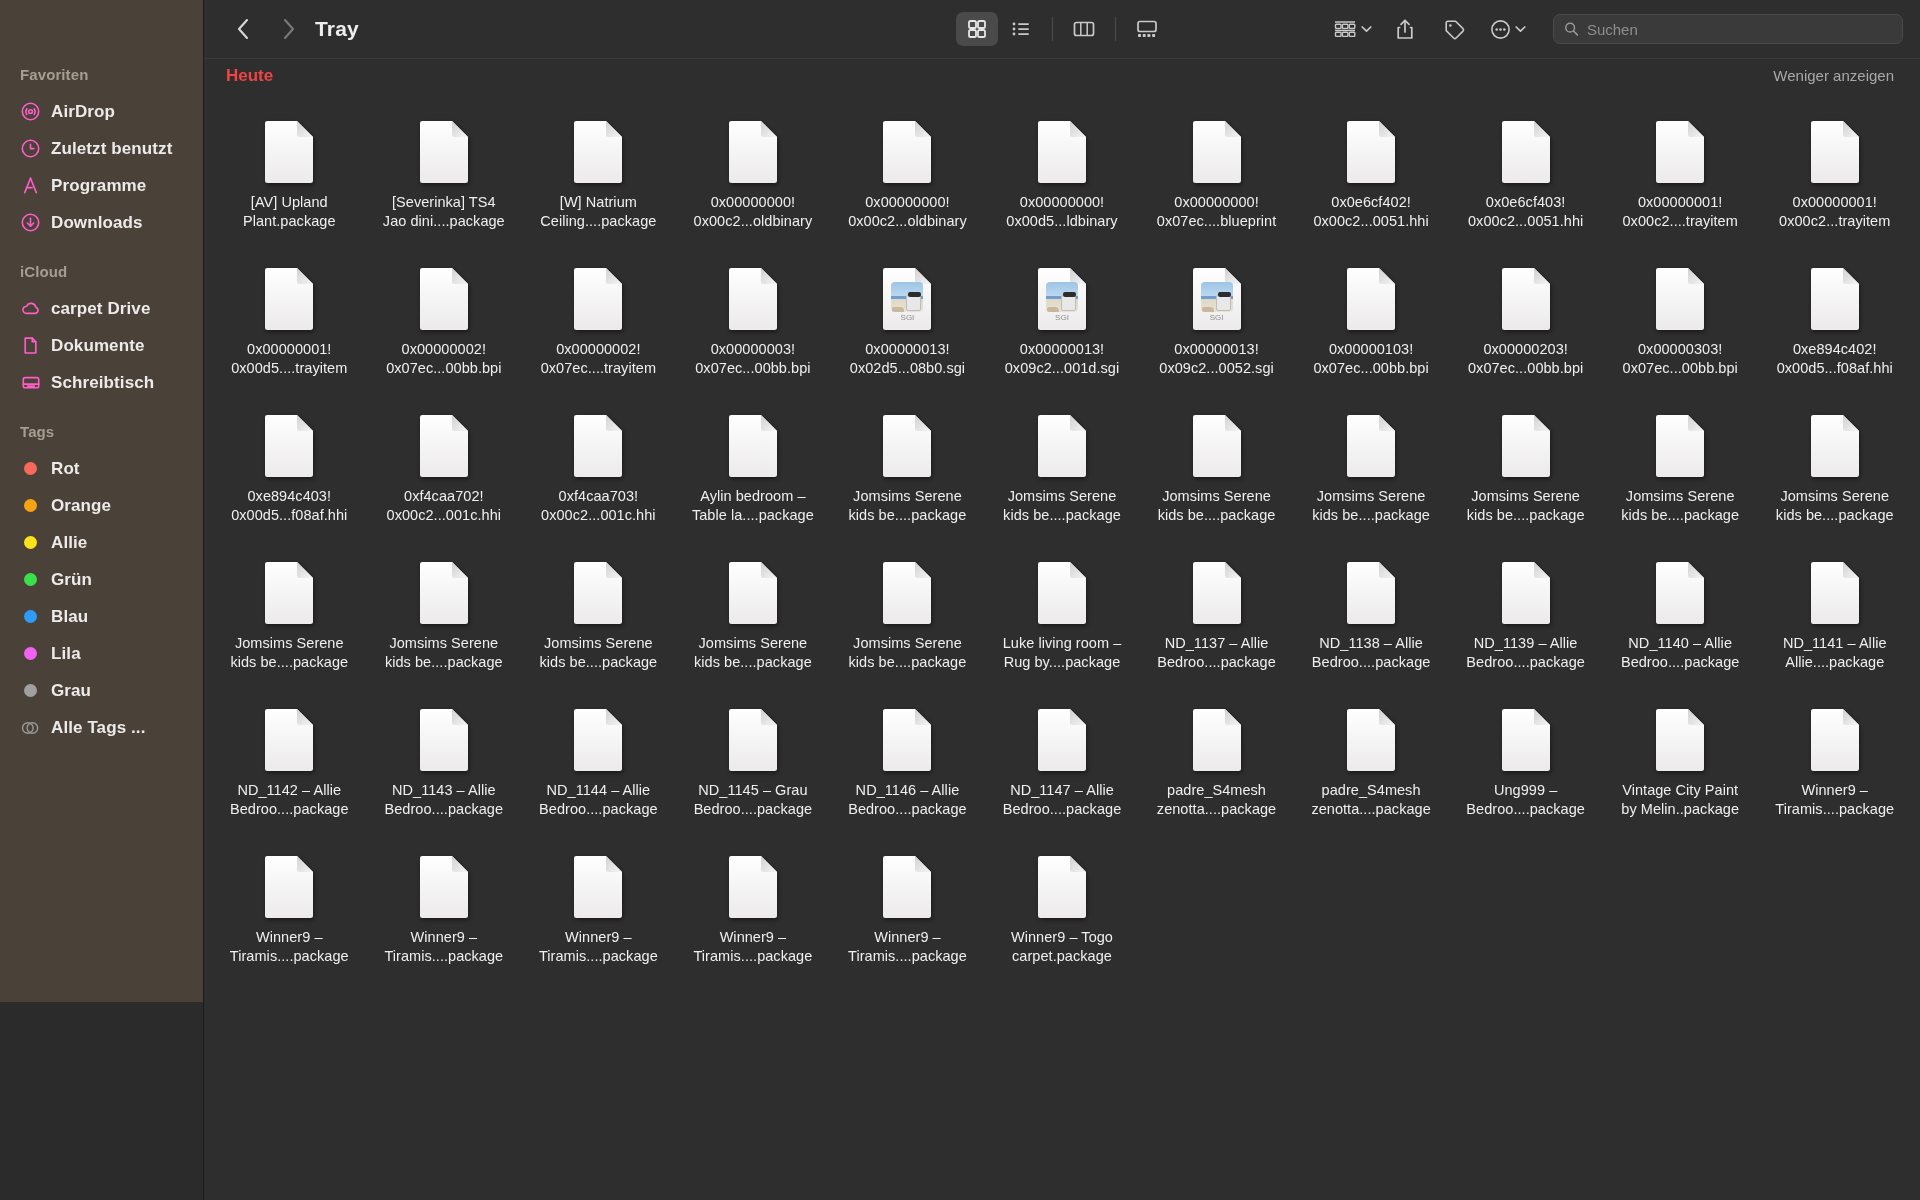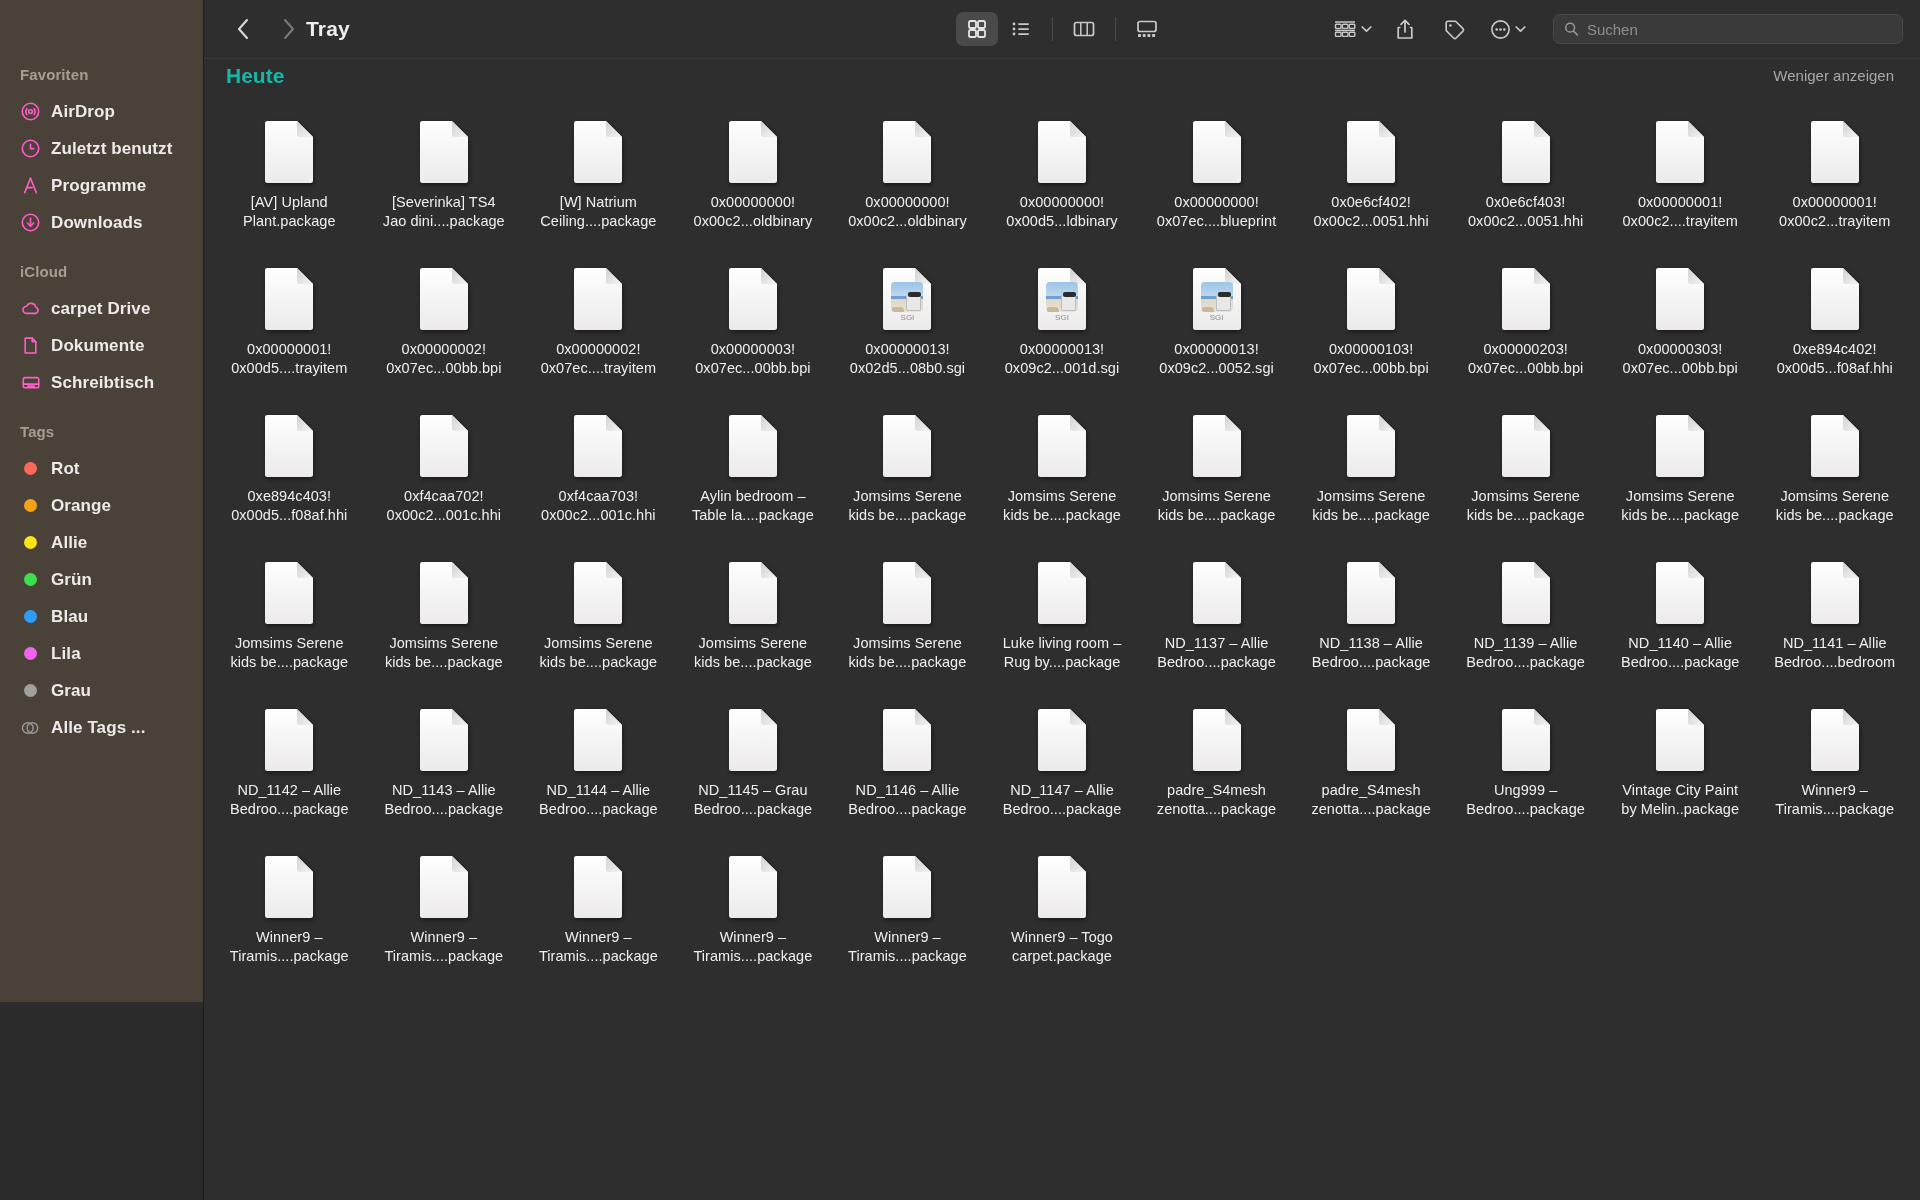--- a/index.html
+++ b/index.html
@@ -50,21 +50,21 @@
     background: #2e2e2e;
     padding: 0 26px 0 22px;
     position: relative;
   }
   .nav-btn {
     width: 34px; height: 34px; display:flex; align-items:center; justify-content:center;
     cursor: default;
   }
   #folder-title {
     font-size: 21px; font-weight: bold; color: #eeeeee;
-    margin-left: 0; letter-spacing: .2px;
+    margin-left: 9px; letter-spacing: .2px;
   }
   .tb-center {
     position: absolute; left: 50%; transform: translateX(-50%);
     display: flex; align-items: center; gap: 2px;
   }
   .view-btn {
     width: 42px; height: 34px; border-radius: 7px;
     display: flex; align-items: center; justify-content: center;
     cursor: default;
   }
@@ -91,21 +91,21 @@
   }
   #search-box input::placeholder { color: #8e8e8e; }
 
   
   #group-bar {
     height: 34px; flex: 0 0 34px;
     display: flex; align-items: center; justify-content: space-between;
     padding: 0 26px 0 22px;
     border-top: 1px solid #3a3a3a;
   }
-  #group-title { font-size: 21px; font-weight: bold; color: #14b8a6; }
+  #group-title { font-size: 17px; font-weight: bold; color: #ef4444; }
   #show-less { font-size: 15px; color: #a8a8a8; cursor: default; }
 
   
   #grid-scroll { flex: 1 1 auto; overflow: hidden; padding: 8px 8px 0 8px; }
   #grid {
     display: grid;
     grid-template-columns: repeat(11, 1fr);
     row-gap: 10px;
   }
   .cell {
@@ -1368,21 +1368,21 @@
                       <stop offset="0" stop-color="#d2d0d0"></stop>
                       <stop offset="1" stop-color="#f6f5f5"></stop>
                     </linearGradient>
                   </defs>
                   <path d="M1 3.5 A2.5 2.5 0 0 1 3.5 1 L33 1 L49 17 L49 60.5 A2.5 2.5 0 0 1 46.5 63 L3.5 63 A2.5 2.5 0 0 1 1 60.5 Z" fill="url(#pg)"></path>
                   <path d="M33 1 L49 17 L35.5 17 A2.5 2.5 0 0 1 33 14.5 Z" fill="url(#fold)"></path>
                 </svg>
               </div>
             </div>
             <div class="cap">ND_1141 – Allie
-Bedroo....bedroom</div>
+Allie....package</div>
           </div>
           <div class="cell">
             <div class="icon-wrap">
               <div class="doc">
                 <svg width="50" height="64" viewBox="0 0 50 64">
                   <defs>
                     <linearGradient id="pg" x1="0" y1="0" x2="0" y2="1">
                       <stop offset="0" stop-color="#ffffff"></stop>
                       <stop offset="1" stop-color="#eceaea"></stop>
                     </linearGradient>

